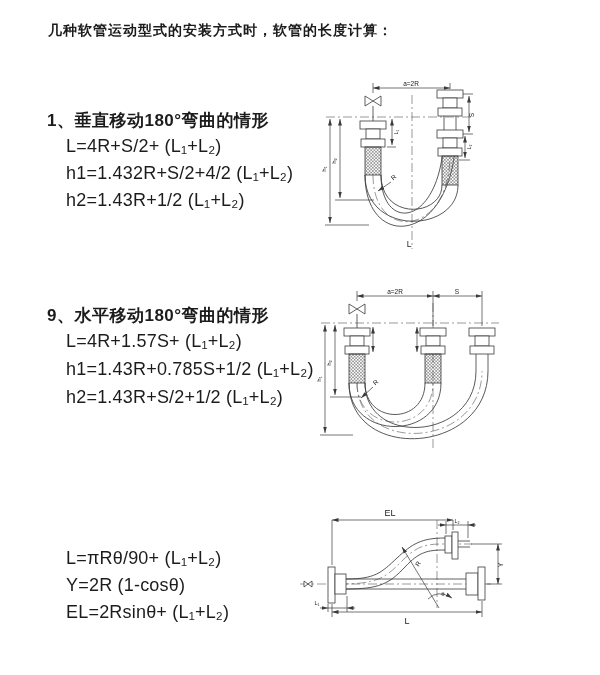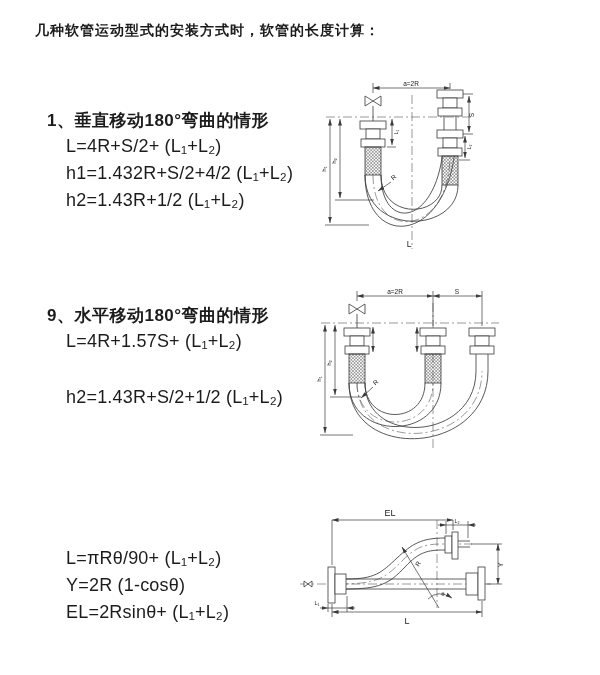--- a/index.html
+++ b/index.html
@@ -2,21 +2,21 @@
 <html><head>
 <meta charset="utf-8">
 <style>
   html,body { margin:0; padding:0; }
   .page {
     position:relative; width:600px; height:675px;
     background:#ffffff; overflow:hidden;
     font-family:"Liberation Sans","DejaVu Sans",sans-serif;
     color:#1c1c1c;
   }
-  .title { position:absolute; left:35px; top:22px; font-size:14px; font-weight:600; letter-spacing:1px; }
+  .title { position:absolute; left:48px; top:22px; font-size:14px; font-weight:600; letter-spacing:1px; }
   .sec-heading { position:absolute; font-size:17px; font-weight:600; letter-spacing:0.5px; }
   .formula { position:absolute; font-size:18px; letter-spacing:0.2px; }
   svg { position:absolute; overflow:visible; }
   svg text { fill:#222; font-family:"Liberation Sans","DejaVu Sans",sans-serif; }
   .ln   { stroke:#3a3a3a; stroke-width:0.8; fill:none; }
   .lnw  { stroke:#3a3a3a; stroke-width:0.8; fill:#ffffff; }
   .dim  { stroke:#3a3a3a; stroke-width:0.7; fill:none; }
   .cl   { stroke:#555555; stroke-width:0.6; fill:none; stroke-dasharray:9 3 2 3; }
   .hose { stroke:#3a3a3a; stroke-width:0.85; fill:none; }
 </style>
@@ -27,20 +27,21 @@
 
   <div class="title">几种软管运动型式的安装方式时，软管的长度计算：</div>
 
   <div class="sec-heading" style="left:47px; top:109px">1、垂直移动180°弯曲的情形</div>
   <div class="formula" style="left:66px; top:136px">L=4R+S/2+ (L₁+L₂)</div>
   <div class="formula" style="left:66px; top:163px">h1=1.432R+S/2+4/2 (L₁+L₂)</div>
   <div class="formula" style="left:66px; top:190px">h2=1.43R+1/2 (L₁+L₂)</div>
 
   <div class="sec-heading" style="left:47px; top:304px">9、水平移动180°弯曲的情形</div>
   <div class="formula" style="left:66px; top:331px">L=4R+1.57S+ (L₁+L₂)</div>
+  <div class="formula" style="left:66px; top:359px">h1=1.43R+0.785S+1/2 (L₁+L₂)</div>
   <div class="formula" style="left:66px; top:387px">h2=1.43R+S/2+1/2 (L₁+L₂)</div>
 
   <div class="formula" style="left:66px; top:548px">L=πRθ/90+ (L₁+L₂)</div>
   <div class="formula" style="left:66px; top:575px">Y=2R (1-cosθ)</div>
   <div class="formula" style="left:66px; top:602px">EL=2Rsinθ+ (L₁+L₂)</div>
 
   <svg style="left:312px; top:75px;" width="250" height="180" viewBox="0 0 250 180">
     <defs>
       <pattern id="hb1" width="3.2" height="3.2" patternUnits="userSpaceOnUse">
         <path d="M0,3.2 L3.2,0 M0,0 L3.2,3.2" stroke="#555" stroke-width="0.5"></path>

